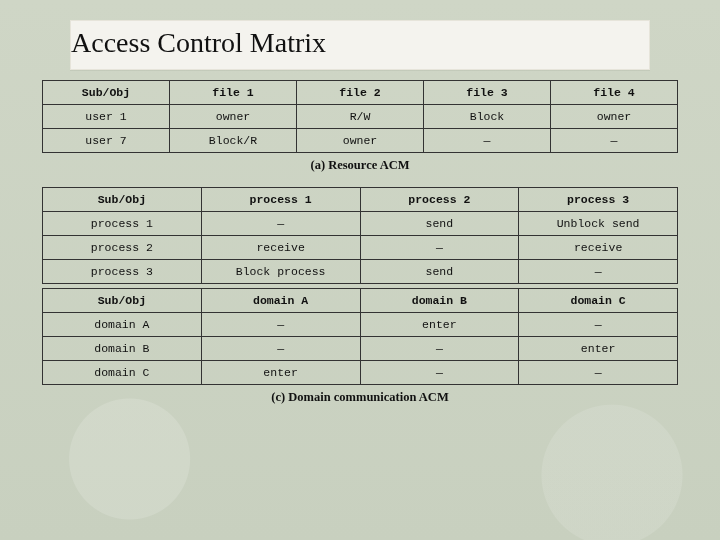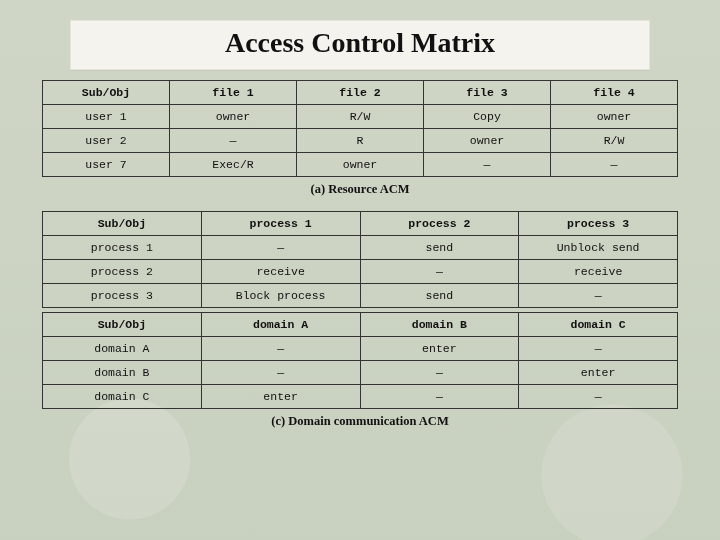--- a/index.html
+++ b/index.html
@@ -1,21 +1,21 @@
 <!DOCTYPE html>
 <html><head>
 <meta charset="utf-8">
 <style>
   html,body{margin:0;padding:0;width:720px;height:540px;font-family:Georgia,"Times New Roman",serif;background:#cfd6c6;overflow:hidden}
   .bg{position:absolute;inset:0;background:
       radial-gradient(circle at 18% 85%, rgba(255,255,255,.15) 0 60px, transparent 61px),
       radial-gradient(circle at 85% 88%, rgba(255,255,255,.12) 0 70px, transparent 71px),
       linear-gradient(#cfd6c6,#c8d0bf)}
   .content{position:relative;z-index:1;padding:14px 42px 0}
-  .title-bar{background:#f4f3ee;border:1px solid #e6e4da;margin:6px 28px 10px;padding:6px 0 10px;text-align:center;font-family:"Times New Roman",serif;font-size:28px;font-weight:700;color:#111;box-shadow:0 1px 0 rgba(0,0,0,.05)}
+  .title-bar{background:#f4f3ee;border:1px solid #e6e4da;margin:6px 28px 10px;padding:6px 0 10px;font-family:"Times New Roman",serif;font-size:28px;font-weight:400;color:#111;box-shadow:0 1px 0 rgba(0,0,0,.05)}
   table{border-collapse:collapse;width:100%;table-layout:fixed;background:transparent}
   th,td{border:1px solid #333;padding:5px 10px;text-align:center;font-family:"Courier New",monospace;font-size:11.5px;color:#111;background:rgba(255,255,255,0)}
   .caption{text-align:center;font-family:Liberation Serif, serif;font-size:12.5px;font-weight:700;padding:5px 0 10px;color:#111}
   .block{margin-bottom:4px}
 </style>
 </head>
 <body>
 <div class="bg"></div>
 <div class="content">
 
@@ -28,33 +28,26 @@
       <th>Sub/Obj</th>
       <th>file 1</th>
       <th>file 2</th>
       <th>file 3</th>
       <th>file 4</th>
     </tr>
     <tr>
       <td>user 1</td>
       <td>owner</td>
       <td>R/W</td>
-      <td>Copy</td>
+      <td>Block</td>
       <td>owner</td>
     </tr>
     <tr>
-      <td>user 2</td>
-      <td>—</td>
-      <td>R</td>
-      <td>owner</td>
-      <td>R/W</td>
-    </tr>
-    <tr>
       <td>user 7</td>
-      <td>Exec/R</td>
+      <td>Block/R</td>
       <td>owner</td>
       <td>—</td>
       <td>—</td>
     </tr>
   </tbody>
       </table>
   <div class="caption">(a) Resource ACM</div>
 </div>
 
 <div class="block">

